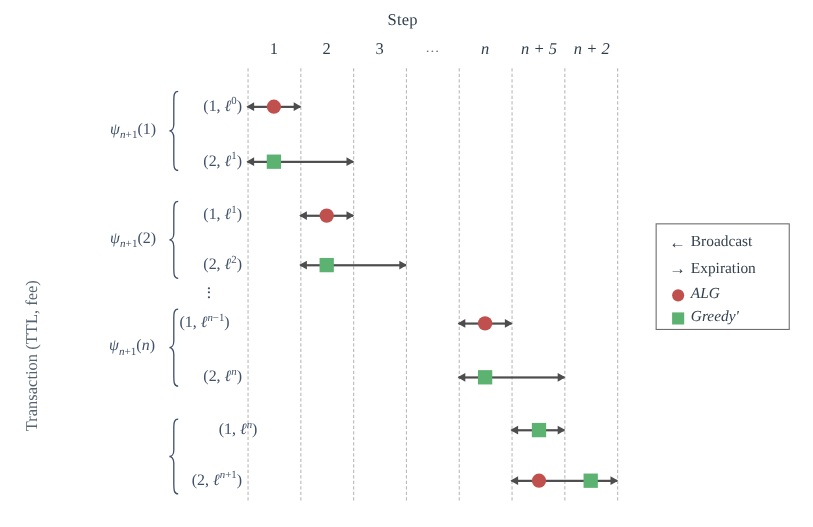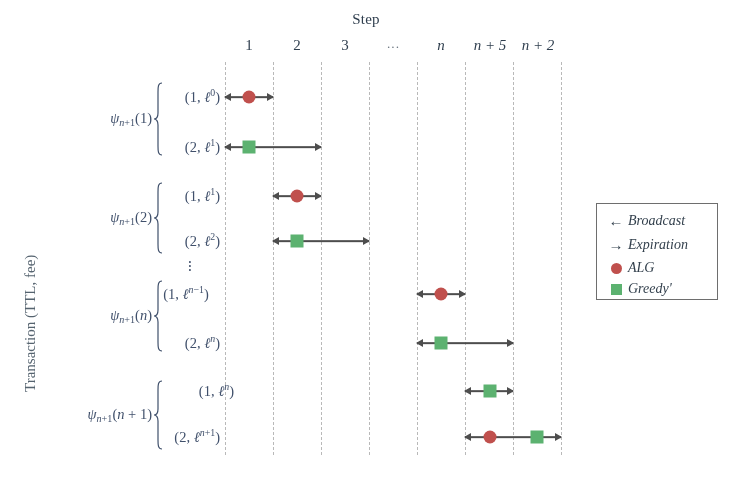--- a/index.html
+++ b/index.html
@@ -48,21 +48,21 @@
     width:0;
     border-left:1.6px dashed #b9b9b9;
   }
 
   
   .glabel{
     position:absolute;
     font-size:14.5px;
     color:#40506b;
     white-space:nowrap;
-    text-align:right;
+    text-align:center;
     transform:translateY(-50%);
   }
   .brace{
     position:absolute;
     font-size:14px;
     color:#40506b;
     line-height:1;
     transform:translateY(-50%);
   }
   .brace svg{display:block;}
@@ -154,21 +154,21 @@
     flex:0 0 20px;
     font-size:15px;
     line-height:1;
   }
   .legend-swatch{
     width:20px;flex:0 0 20px;
     display:flex;align-items:center;justify-content:center;
   }
   .legend-swatch .dot{width:11px;height:11px;border-radius:50%;}
   .legend-swatch .sq{width:11px;height:11px;}
-  .legend-text{margin-left:2px;font-style:italic;}
+  .legend-text{margin-left:2px;}
   .legend-text.italic{font-style:italic;}
 </style>
 </head>
 <body>
 
 <div id="fig">
 
   <div class="step-title" style="left:366px;top:11px;transform:translateX(-50%);">Step</div>
 
   <div class="ylabel" style="left:22px;top:392px;">Transaction (TTL, fee)</div>
@@ -210,23 +210,20 @@
 
   <div class="glabel" style="left:88px;top:316px;width:64px;">
     <span class="mi">ψ</span><sub style="font-size:.7em;"><span class="mi">n</span>+1</sub><span>(<span class="mi">n</span>)</span>
   </div>
   <div class="brace" style="left:153px;top:316px;">
     <svg width="10" height="72" viewBox="0 0 10 72">
         <path d="M9 1 C5 1,5 5,5 10 L5 30 C5 34,3 36,1 36 C3 36,5 38,5 42 L5 62 C5 67,5 71,9 71" fill="none" stroke="#40506b" stroke-width="1.2"></path>
       </svg>
   </div>
 
-  <div class="glabel" style="left:52px;top:415px;width:100px;">
-    <span class="mi">ψ</span><sub style="font-size:.7em;"><span class="mi">n</span>+1</sub><span>(<span class="mi">n</span> + 1)</span>
-  </div>
   <div class="brace" style="left:153px;top:415px;">
     <svg width="10" height="70" viewBox="0 0 10 70">
         <path d="M9 1 C5 1,5 5,5 10 L5 29 C5 33,3 35,1 35 C3 35,5 37,5 41 L5 60 C5 65,5 69,9 69" fill="none" stroke="#40506b" stroke-width="1.2"></path>
       </svg>
   </div>
 
   <div class="rlabel" style="left:158px;top:97px;width:62px;">
     (1,&nbsp;<span class="mi">ℓ</span><sup>0</sup>)
   </div>
   <div class="rlabel" style="left:158px;top:147px;width:62px;">

